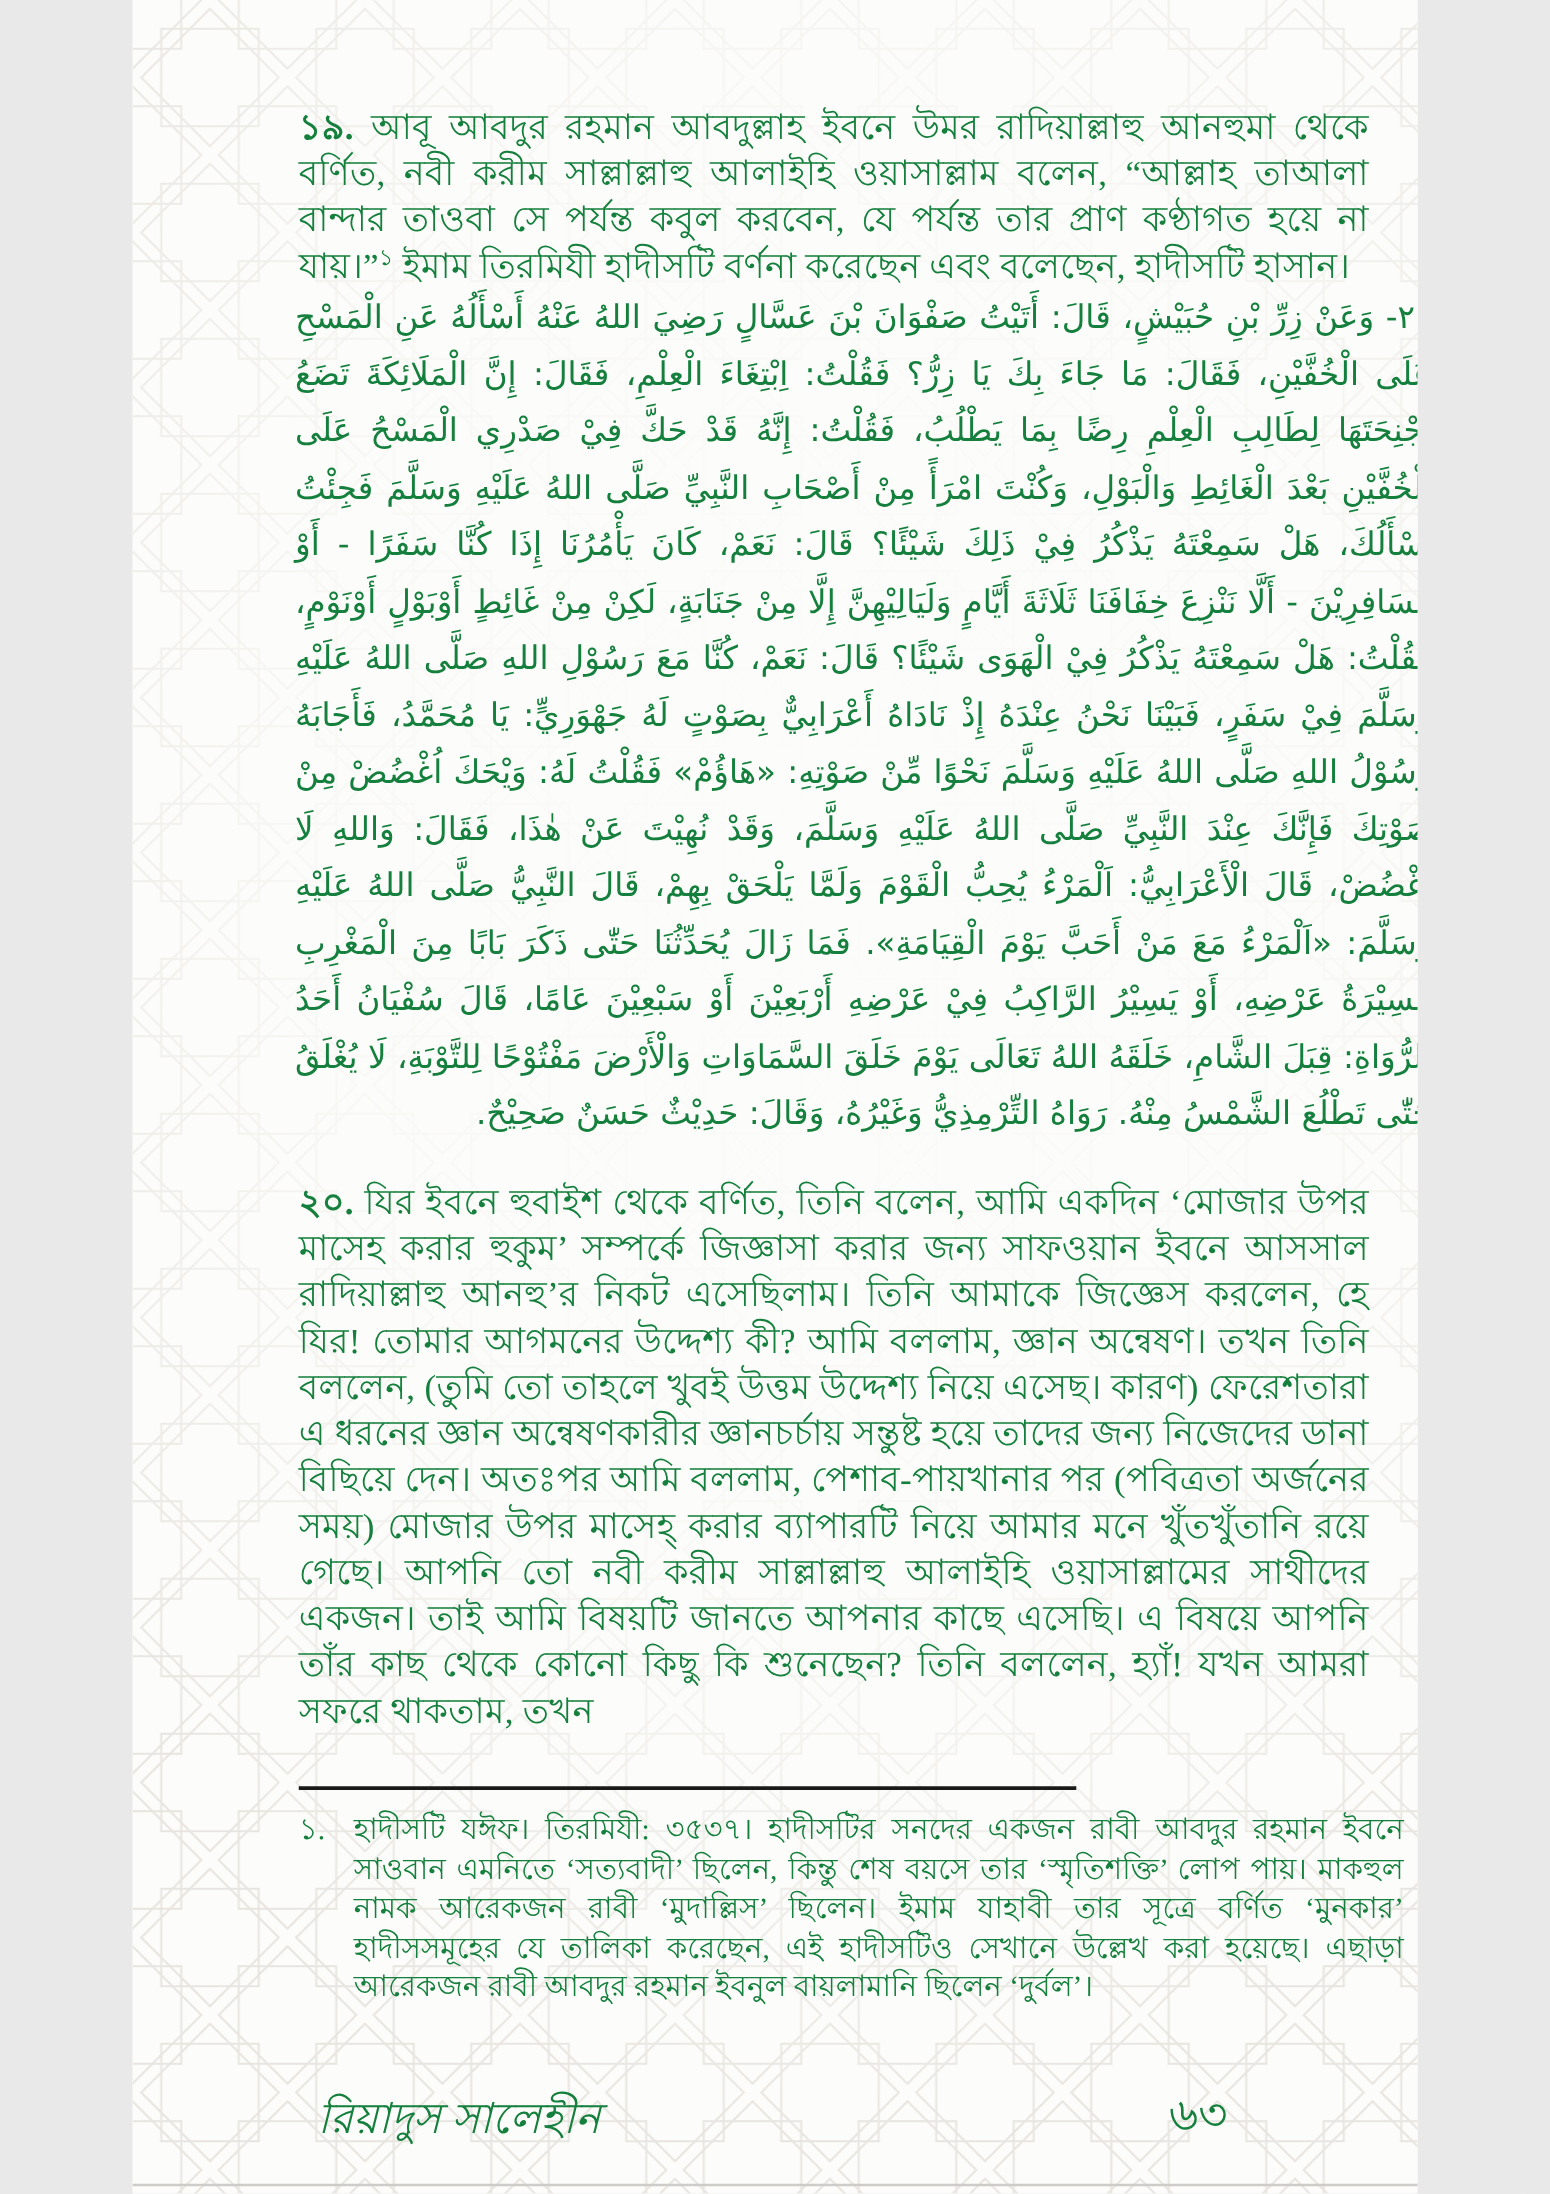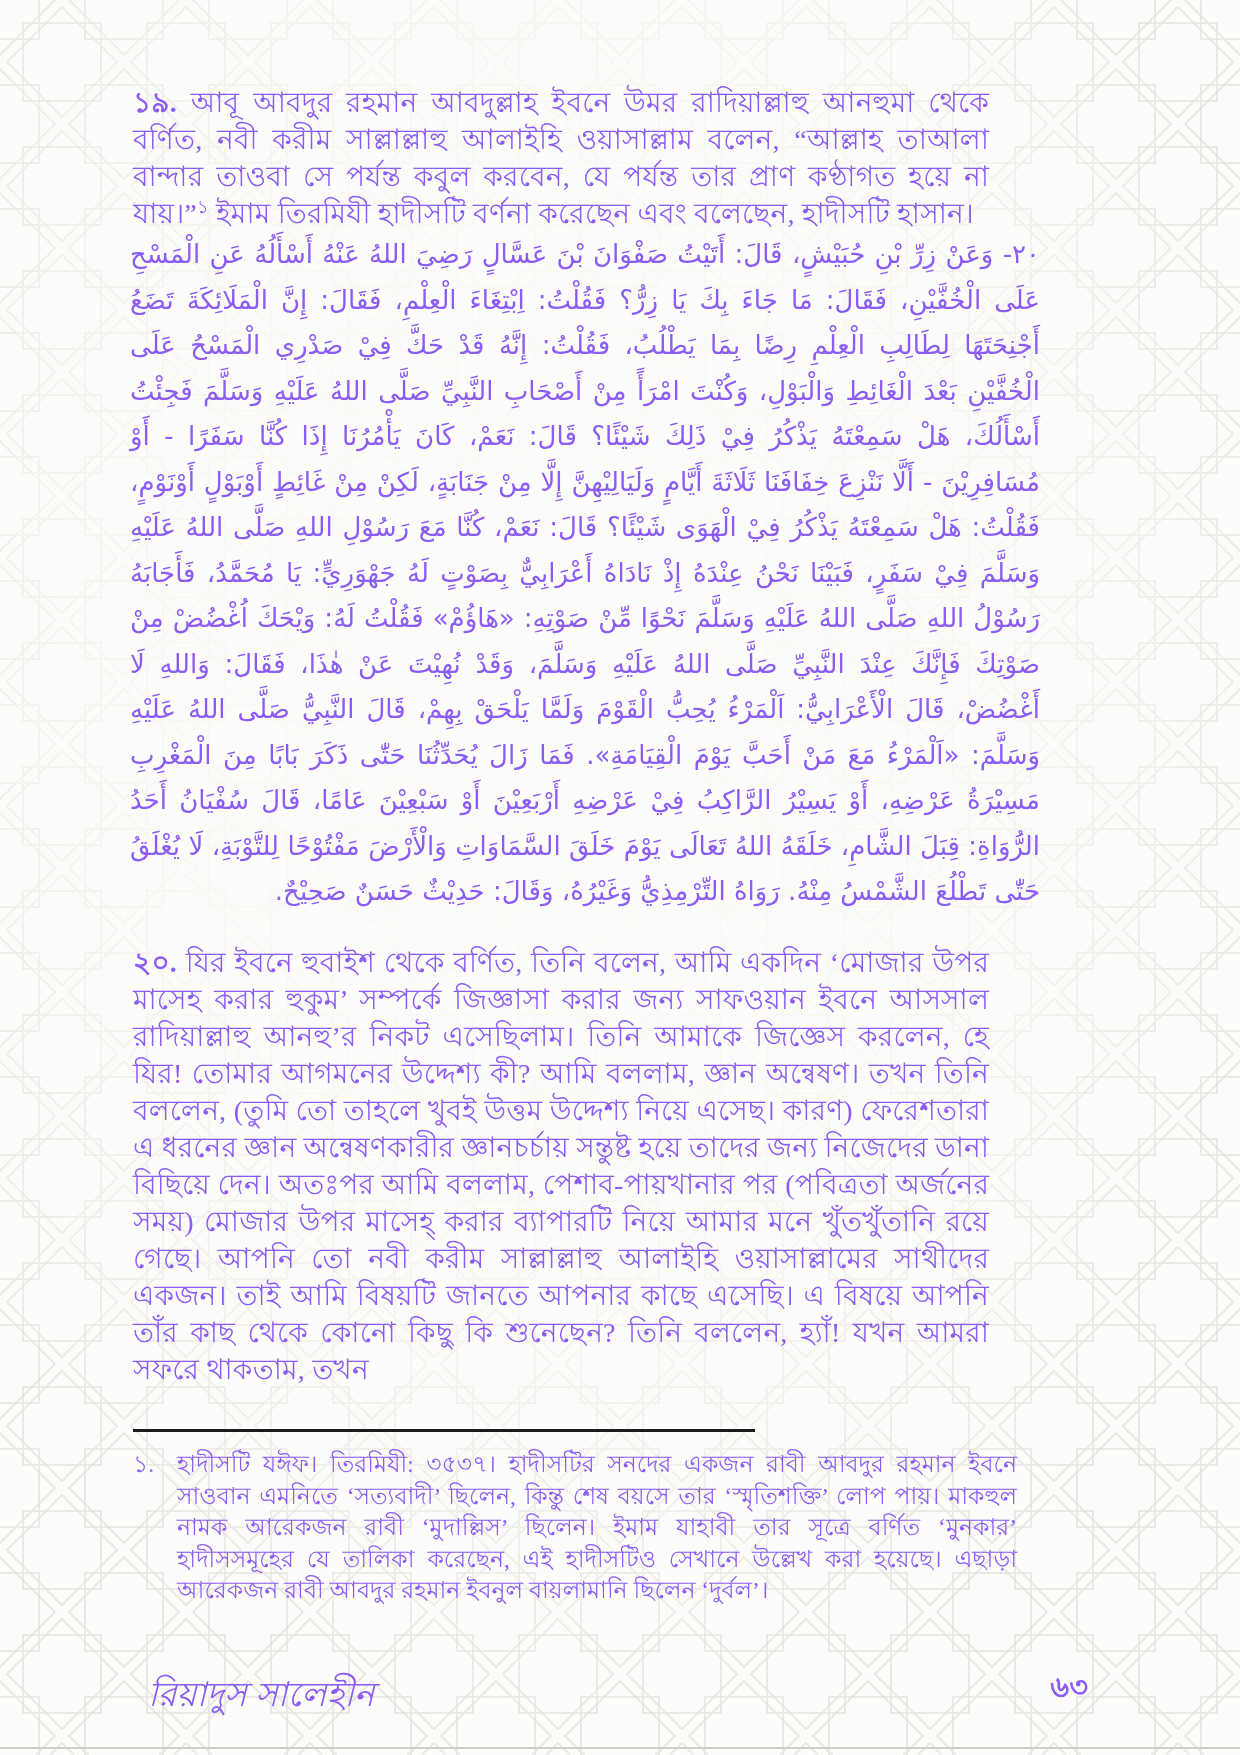--- a/index.html
+++ b/index.html
@@ -1,22 +1,22 @@
 <!DOCTYPE html>
 <html lang="bn"><head>
 <meta charset="utf-8">
 <style>
   html,body{margin:0;padding:0;background:#e9e9e9;}
   .page{
     position:relative;
-    width:1240px;height:1755px;
+    width:1028px;height:1755px;
     margin:0 auto;
     background:#fcfcfa;
     overflow:hidden;
-    color:#8b5cf6;
+    color:#15803d;
     font-family:"Liberation Serif", serif;
   }
   .bg-pattern{position:absolute;left:0;top:0;z-index:0;}
   .content{position:absolute;inset:0;z-index:1;}
 
   .bn{
     position:absolute;
     left:133px;width:856px;
     font-size:28px;line-height:37px;
     text-align:justify;
@@ -51,21 +51,21 @@
   }
   .footnote .fn-marker{flex:0 0 44px;}
   .footnote .fn-text{flex:1;}
 
   .footer-title{
     position:absolute;left:148px;top:1668px;
     font-size:34px;font-style:italic;
   }
   .footer-pagenum{
     position:absolute;right:152px;top:1664px;
-    font-size:29px;font-weight:bold;
+    font-size:36px;font-weight:normal;
   }
   .page-bottom-edge{
     position:absolute;left:0;top:1747px;width:1240px;height:2px;
     background:#ceccc8;
   }
 </style>
 </head>
 <body>
 
 <div class="page">

